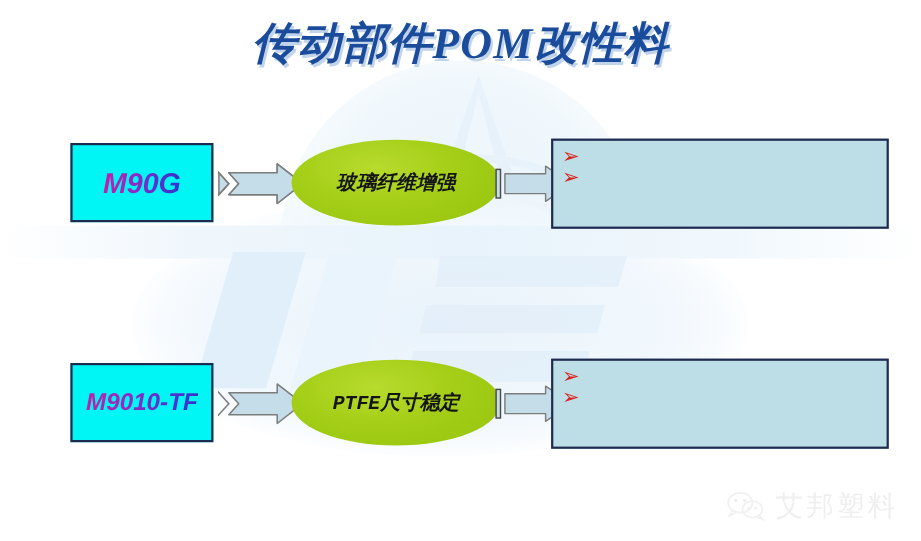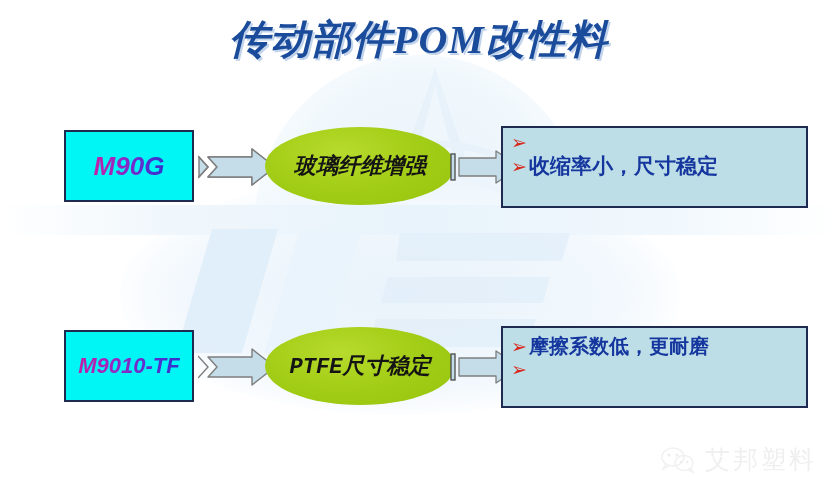--- a/index.html
+++ b/index.html
@@ -90,21 +90,21 @@
   .ellipse{
     position:absolute;left:247px;top:-3px;
     width:190px;height:78px;
     border-radius:50%;
     background:radial-gradient(ellipse at 40% 32%, #B8DB2E 0%, #A4CE17 45%, #96C40D 100%);
     display:flex;align-items:center;justify-content:center;
   }
   .ellipse span{
     font-family:"Liberation Serif", serif;
     font-weight:bold;font-style:italic;
-    font-size:22px;color:#141414;white-space:nowrap;
+    font-size:18px;color:#141414;white-space:nowrap;
     letter-spacing:0px;
   }
   .ellipse span .lat{
     font-family:Liberation Mono, monospace;
     font-weight:bold;font-style:italic;text-align:right;
   }
 
   
   .benefits{
     position:absolute;left:483px;top:-4px;
@@ -187,21 +187,20 @@
       <rect x="1" y="4" width="4" height="26" fill="#C5DDE8" stroke="#4A4A4A" stroke-width="1.3"></rect>
       <path d="M9,8 L46,8 L46,1 L70,17 L46,33 L46,26 L9,26 Z" fill="#C5DDE8" stroke="#7D7D7D" stroke-width="1.3" stroke-linejoin="round"></path>
     </svg>
 
     <div class="benefits">
       <div class="bline">
         <span class="bullet">➢</span>
       </div>
       <div class="bline">
         <span class="bullet">➢</span>
-        <span>收缩率小，尺寸稳定</span>
       </div>
     </div>
   </div>
 
   <div class="row" id="row2">
 
     <div class="codebox">
       <span>M9010-TF</span>
     </div>
 
@@ -215,21 +214,20 @@
     </div>
 
     <svg class="arrow2" viewBox="0 0 72 34">
       <rect x="1" y="4" width="4" height="26" fill="#C5DDE8" stroke="#4A4A4A" stroke-width="1.3"></rect>
       <path d="M9,8 L46,8 L46,1 L70,17 L46,33 L46,26 L9,26 Z" fill="#C5DDE8" stroke="#7D7D7D" stroke-width="1.3" stroke-linejoin="round"></path>
     </svg>
 
     <div class="benefits">
       <div class="bline">
         <span class="bullet">➢</span>
-        <span>摩擦系数低，更耐磨</span>
       </div>
       <div class="bline">
         <span class="bullet">➢</span>
       </div>
     </div>
   </div>
 
   <div id="footer">
     <svg width="38" height="28" viewBox="0 0 38 28">
       <ellipse cx="14" cy="11" rx="11" ry="9" fill="none" stroke="#E6E6E6" stroke-width="1.6"></ellipse>

